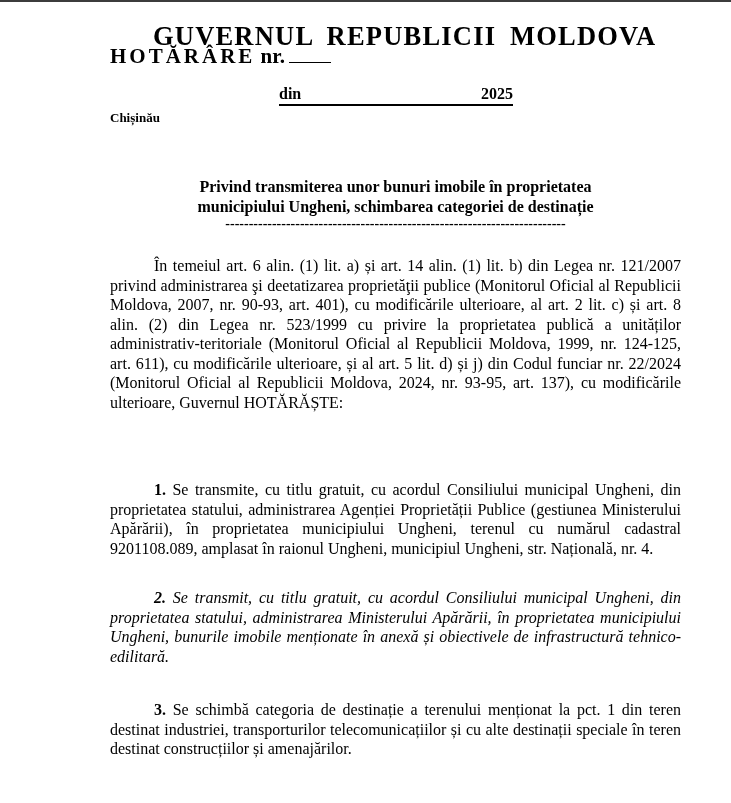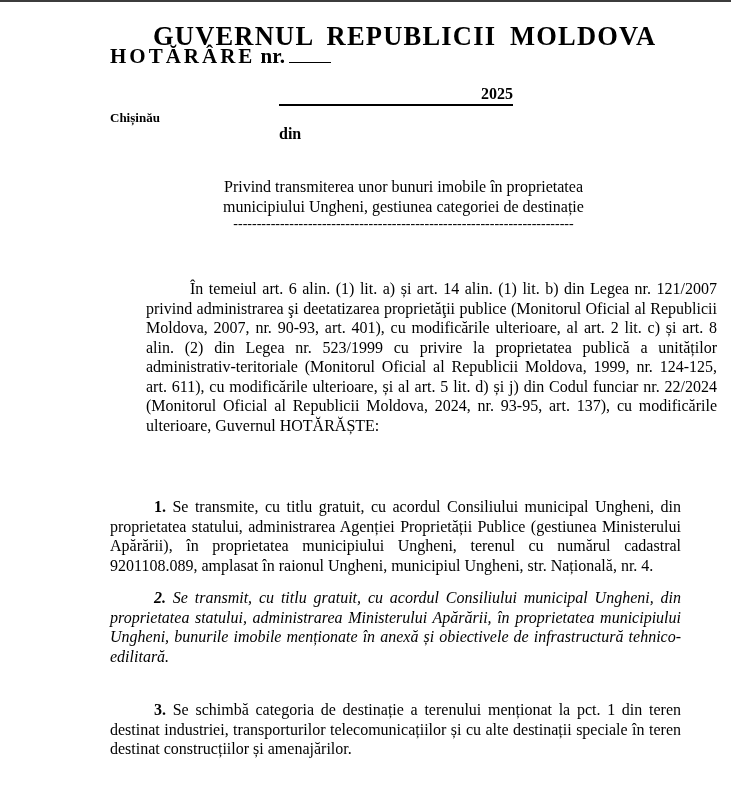--- a/index.html
+++ b/index.html
@@ -66,57 +66,57 @@
       position: absolute;
       left: 169px;
       top: 84px;
       width: 234px;
       height: 20px;
       border-bottom: 2px solid #000;
       font-weight: bold;
       font-size: 16px;
       line-height: 20px;
     }
-    .date-line .din { position: absolute; left: 0; top: 0; margin-top: 40px; }
+    .date-line .din { position: absolute; left: 0; top: 0; }
     .date-line .year { position: absolute; right: 0; top: 0; }
     .city {
       position: absolute;
       left: 0;
       top: 110px;
       width: 571px;
       text-align: left;
       font-weight: bold;
       font-size: 13px;
       line-height: 16px;
     }
     .subject {
       position: absolute;
-      left: 8px;
+      left: 0;
       top: 177px;
       width: 571px;
       text-align: center;
-      font-weight: normal;
+      font-weight: bold;
       font-size: 16px;
       line-height: 20px;
     }
     .subject .line { display: block; white-space: nowrap; }
     .subject .dashes { display: block; white-space: nowrap; letter-spacing: 0px; font-size: 14px; line-height: 14px; }
     .para {
       position: absolute;
       left: 0;
       width: 571px;
       font-size: 16px;
       line-height: 19.5px;
       text-align: justify;
       text-indent: 44px;
       margin: 0;
     }
     .para .num { font-weight: bold; }
-    .p-preamble { top: 279px; margin-left: 36px; }
-    .p-1 { top: 480px; margin-top: 17px; }
+    .p-preamble { top: 256px; }
+    .p-1 { top: 480px; }
     .p-2 { top: 588px; font-style: italic; }
     .p-3 { top: 700px; }
   </style>
 </head>
 <body>
 
 <div class="top-bar"></div>
 
 <div class="page">
 
@@ -129,21 +129,21 @@
 
   <div class="date-line">
     <span class="din">din</span>
     <span class="year">2025</span>
   </div>
 
   <div class="city">Chișinău</div>
 
   <div class="subject">
     <span class="line">Privind transmiterea unor bunuri imobile în proprietatea</span>
-    <span class="line">municipiului Ungheni, gestiunea categoriei de destinație</span>
+    <span class="line">municipiului Ungheni, schimbarea categoriei de destinație</span>
     <span class="dashes">-------------------------------------------------------------------------</span>
   </div>
 
   <p class="para p-preamble">În temeiul art. 6 alin. (1) lit. a) și art. 14 alin. (1) lit. b) din Legea nr. 121/2007 privind administrarea şi deetatizarea proprietăţii publice (Monitorul Oficial al Republicii Moldova, 2007, nr. 90-93, art. 401), cu modificările ulterioare, al art. 2 lit. c) și art. 8 alin. (2) din Legea nr. 523/1999 cu privire la proprietatea publică a unităților administrativ-teritoriale (Monitorul Oficial al Republicii Moldova, 1999, nr. 124-125, art. 611), cu modificările ulterioare, și al art. 5 lit. d) și j) din Codul funciar nr. 22/2024 (Monitorul Oficial al Republicii Moldova, 2024, nr. 93-95, art. 137), cu modificările ulterioare, Guvernul HOTĂRĂȘTE:</p>
 
   <p class="para p-1"><span class="num">1.</span><span> Se transmite, cu titlu gratuit, cu acordul Consiliului municipal Ungheni, din proprietatea statului, administrarea Agenției Proprietății Publice (gestiunea Ministerului Apărării), în proprietatea municipiului Ungheni, terenul cu numărul cadastral 9201108.089, amplasat în raionul Ungheni, municipiul Ungheni, str. Națională, nr. 4.</span></p>
 
   <p class="para p-2"><span class="num">2.</span><span> Se transmit, cu titlu gratuit, cu acordul Consiliului municipal Ungheni, din proprietatea statului, administrarea Ministerului Apărării, în proprietatea municipiului Ungheni, bunurile imobile menționate în anexă și obiectivele de infrastructură tehnico-edilitară.</span></p>
 
   <p class="para p-3"><span class="num">3.</span><span> Se schimbă categoria de destinație a terenului menționat la pct. 1 din teren destinat industriei, transporturilor telecomunicațiilor și cu alte destinații speciale în teren destinat construcțiilor și amenajărilor.</span></p>

